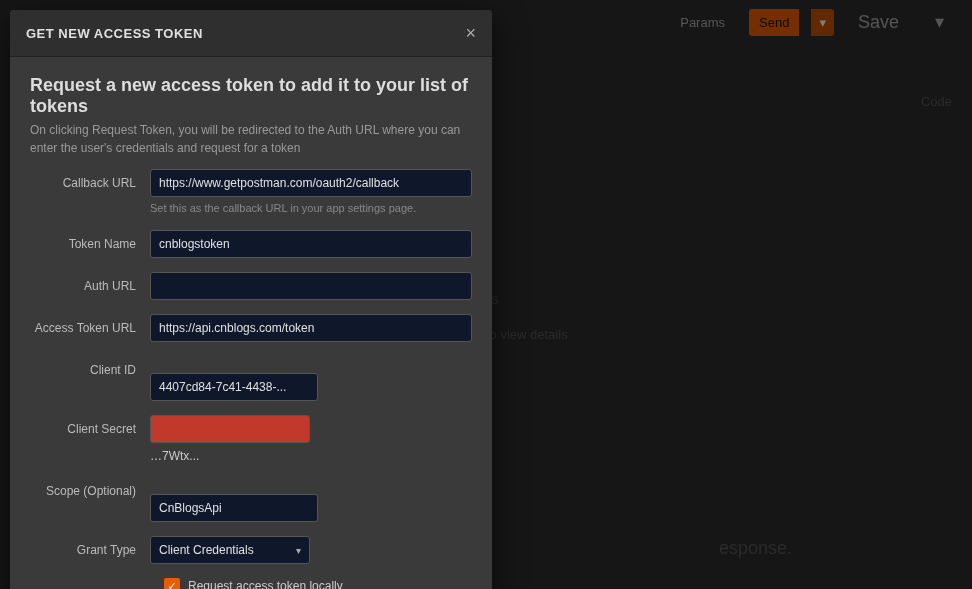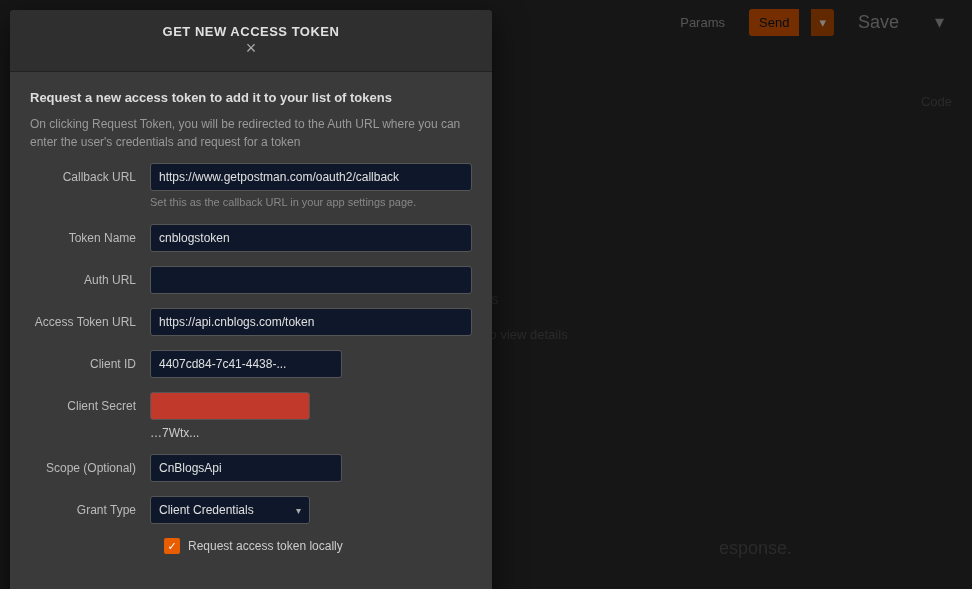--- a/index.html
+++ b/index.html
@@ -130,21 +130,20 @@
       overflow: hidden;
     }
 
     .modal-header {
       background: #2f2f2f;
       padding: 14px 16px;
       display: flex;
       align-items: center;
       justify-content: space-between;
       border-bottom: 1px solid #222;
-      flex-direction: column;
     }
 
     .modal-title {
       color: #e0e0e0;
       font-size: 13px;
       font-weight: 600;
       letter-spacing: 0.5px;
       text-transform: uppercase;
     }
 
@@ -156,23 +155,23 @@
       cursor: pointer;
       line-height: 1;
     }
 
     .modal-body {
       padding: 18px 20px 12px 20px;
     }
 
     .modal-desc-title {
       color: #ddd;
-      font-size: 13px;
+      font-size: 18px;
       font-weight: 600;
-      margin-bottom: 10px;
+      margin-bottom: 4px;
     }
 
     .modal-desc-text {
       color: #999;
       font-size: 12px;
       line-height: 1.5;
       margin-bottom: 12px;
     }
 
     .form-group {
@@ -218,21 +217,22 @@
       background: #c0392b;
       border: 1px solid #555;
       color: #e0e0e0;
       font-size: 12px;
       padding: 6px 8px;
       border-radius: 3px;
       width: 160px;
     }
 
     .input-short {
-      width: 192px;
+      width: 168px;
+      margin-top: 17px;
     }
 
     .grant-select {
       background: #0f172a;
       border: 1px solid #555;
       color: #e0e0e0;
       font-size: 12px;
       padding: 6px 8px;
       border-radius: 3px;
       outline: none;

